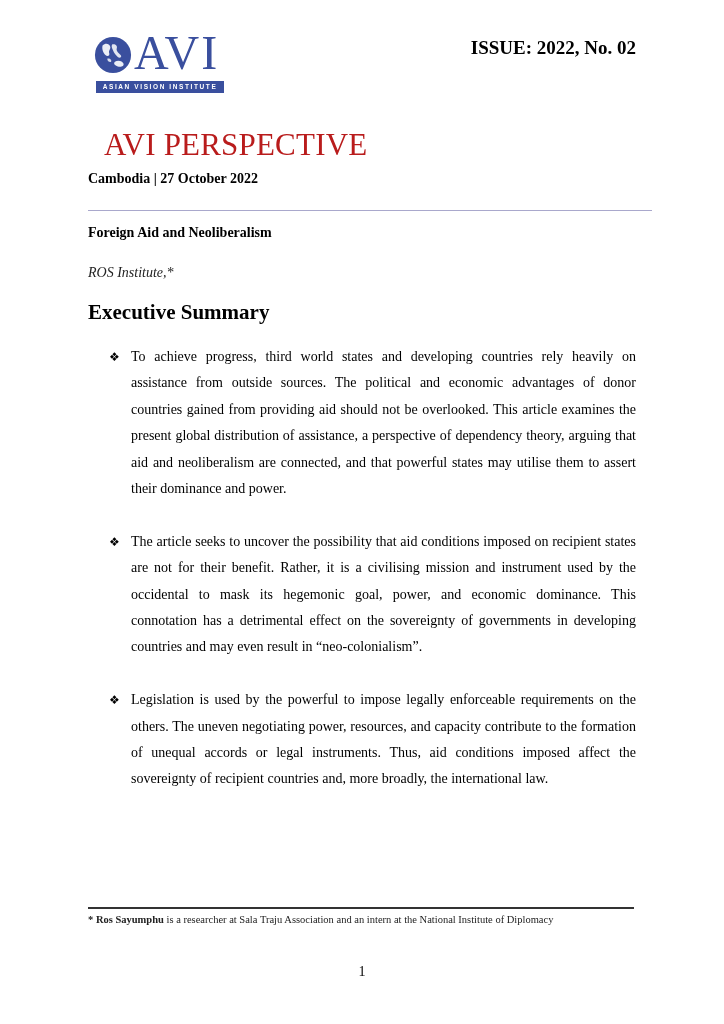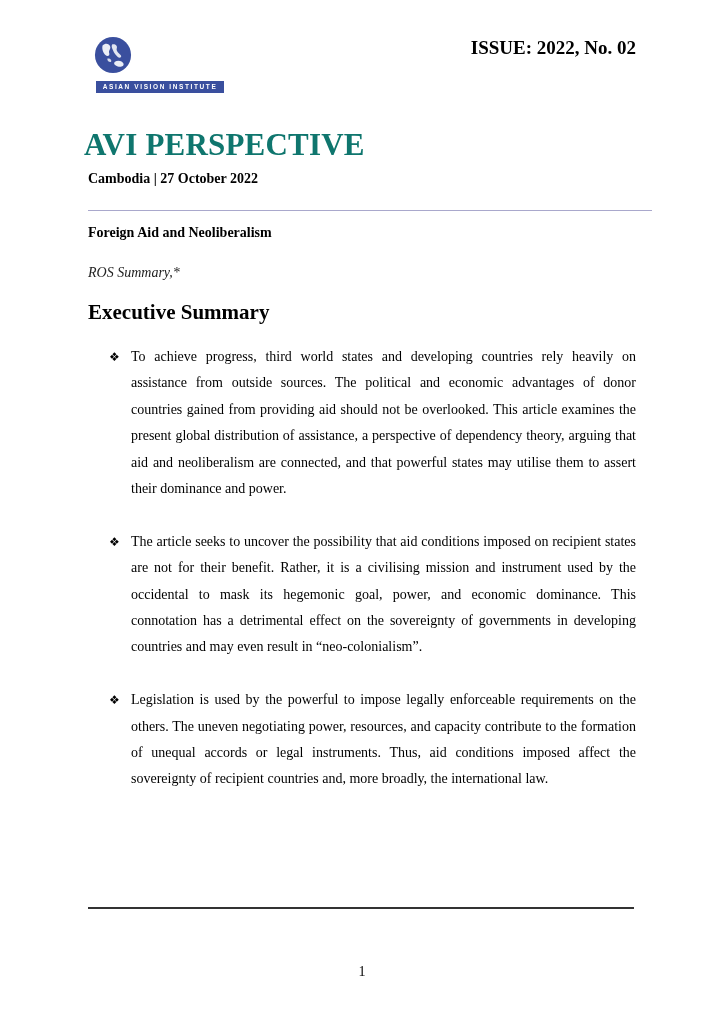--- a/index.html
+++ b/index.html
@@ -56,25 +56,25 @@
     }
     .issue {
       position: absolute;
       right: 88px;
       top: 37px;
       font-size: 19px;
       font-weight: bold;
     }
     .title {
       position: absolute;
-      left: 84px;
+      left: 104px;
       top: 127px;
       font-size: 31px;
-      color: #0f766e;
-      font-weight: bold;
+      color: #b91c1c;
+      font-weight: normal;
       letter-spacing: 0.2px;
     }
     .dateline {
       position: absolute;
       left: 88px;
       top: 171px;
       font-size: 14px;
       font-weight: bold;
     }
     .rule {
@@ -162,47 +162,52 @@
 <body>
 
 <div class="logo">
   <svg class="logo-globe" viewBox="0 0 40 40">
     <circle cx="20" cy="20" r="19" fill="#3a4f9e"></circle>
     <path d="M9 10 C12 7,16 8,17 11 C18 14,15 15,16 18 C17 21,14 22,12 20 C10 18,8 14,9 10 Z" fill="#ffffff" opacity="0.9"></path>
     <path d="M19 9 C22 8,25 10,24 13 C23 16,26 18,28 20 C30 22,27 24,25 22 C23 20,21 18,20 15 C19 13,18 11,19 9 Z" fill="#ffffff" opacity="0.85"></path>
     <path d="M22 27 C25 25,30 26,31 29 C32 32,28 33,25 32 C22 31,20 29,22 27 Z" fill="#ffffff" opacity="0.9"></path>
     <path d="M14 24 C16 23,19 25,18 27 C17 28,14 27,14 24 Z" fill="#ffffff" opacity="0.8"></path>
   </svg>
+  <div class="logo-letters">AVI</div>
   <div class="logo-band">ASIAN VISION INSTITUTE</div>
 </div>
 
 <div class="issue">ISSUE: 2022, No. 02</div>
 
 <h1 class="title" style="margin:0">AVI PERSPECTIVE</h1>
 <div class="dateline">Cambodia | 27 October 2022</div>
 
 <div class="rule"></div>
 
 <h2 class="article-title" style="margin:0">Foreign Aid and Neoliberalism</h2>
-<div class="author">ROS Summary,*</div>
+<div class="author">ROS Institute,*</div>
 
 <h2 class="section-heading" style="margin:0">Executive Summary</h2>
 
 <div class="bullets">
   <div class="bullet">
     <span class="bullet-icon">❖</span>
     <span>To achieve progress, third world states and developing countries rely heavily on assistance from outside sources. The political and economic advantages of donor countries gained from providing aid should not be overlooked. This article examines the present global distribution of assistance, a perspective of dependency theory, arguing that aid and neoliberalism are connected, and that powerful states may utilise them to assert their dominance and power.</span>
   </div>
   <div class="bullet">
     <span class="bullet-icon">❖</span>
     <span>The article seeks to uncover the possibility that aid conditions imposed on recipient states are not for their benefit. Rather, it is a civilising mission and instrument used by the occidental to mask its hegemonic goal, power, and economic dominance. This connotation has a detrimental effect on the sovereignty of governments in developing countries and may even result in “neo-colonialism”.</span>
   </div>
   <div class="bullet">
     <span class="bullet-icon">❖</span>
     <span>Legislation is used by the powerful to impose legally enforceable requirements on the others. The uneven negotiating power, resources, and capacity contribute to the formation of unequal accords or legal instruments. Thus, aid conditions imposed affect the sovereignty of recipient countries and, more broadly, the international law.</span>
   </div>
 </div>
 
 <div class="footnote-rule"></div>
 <div class="footnote">
+  <div>
+    <b>*</b>
+    <b>Ros Sayumphu</b><span> is a researcher at Sala Traju Association and an intern at the National Institute of Diplomacy</span>
+  </div>
 </div>
 
 <div class="page-number">1</div>
 
 </body></html>

